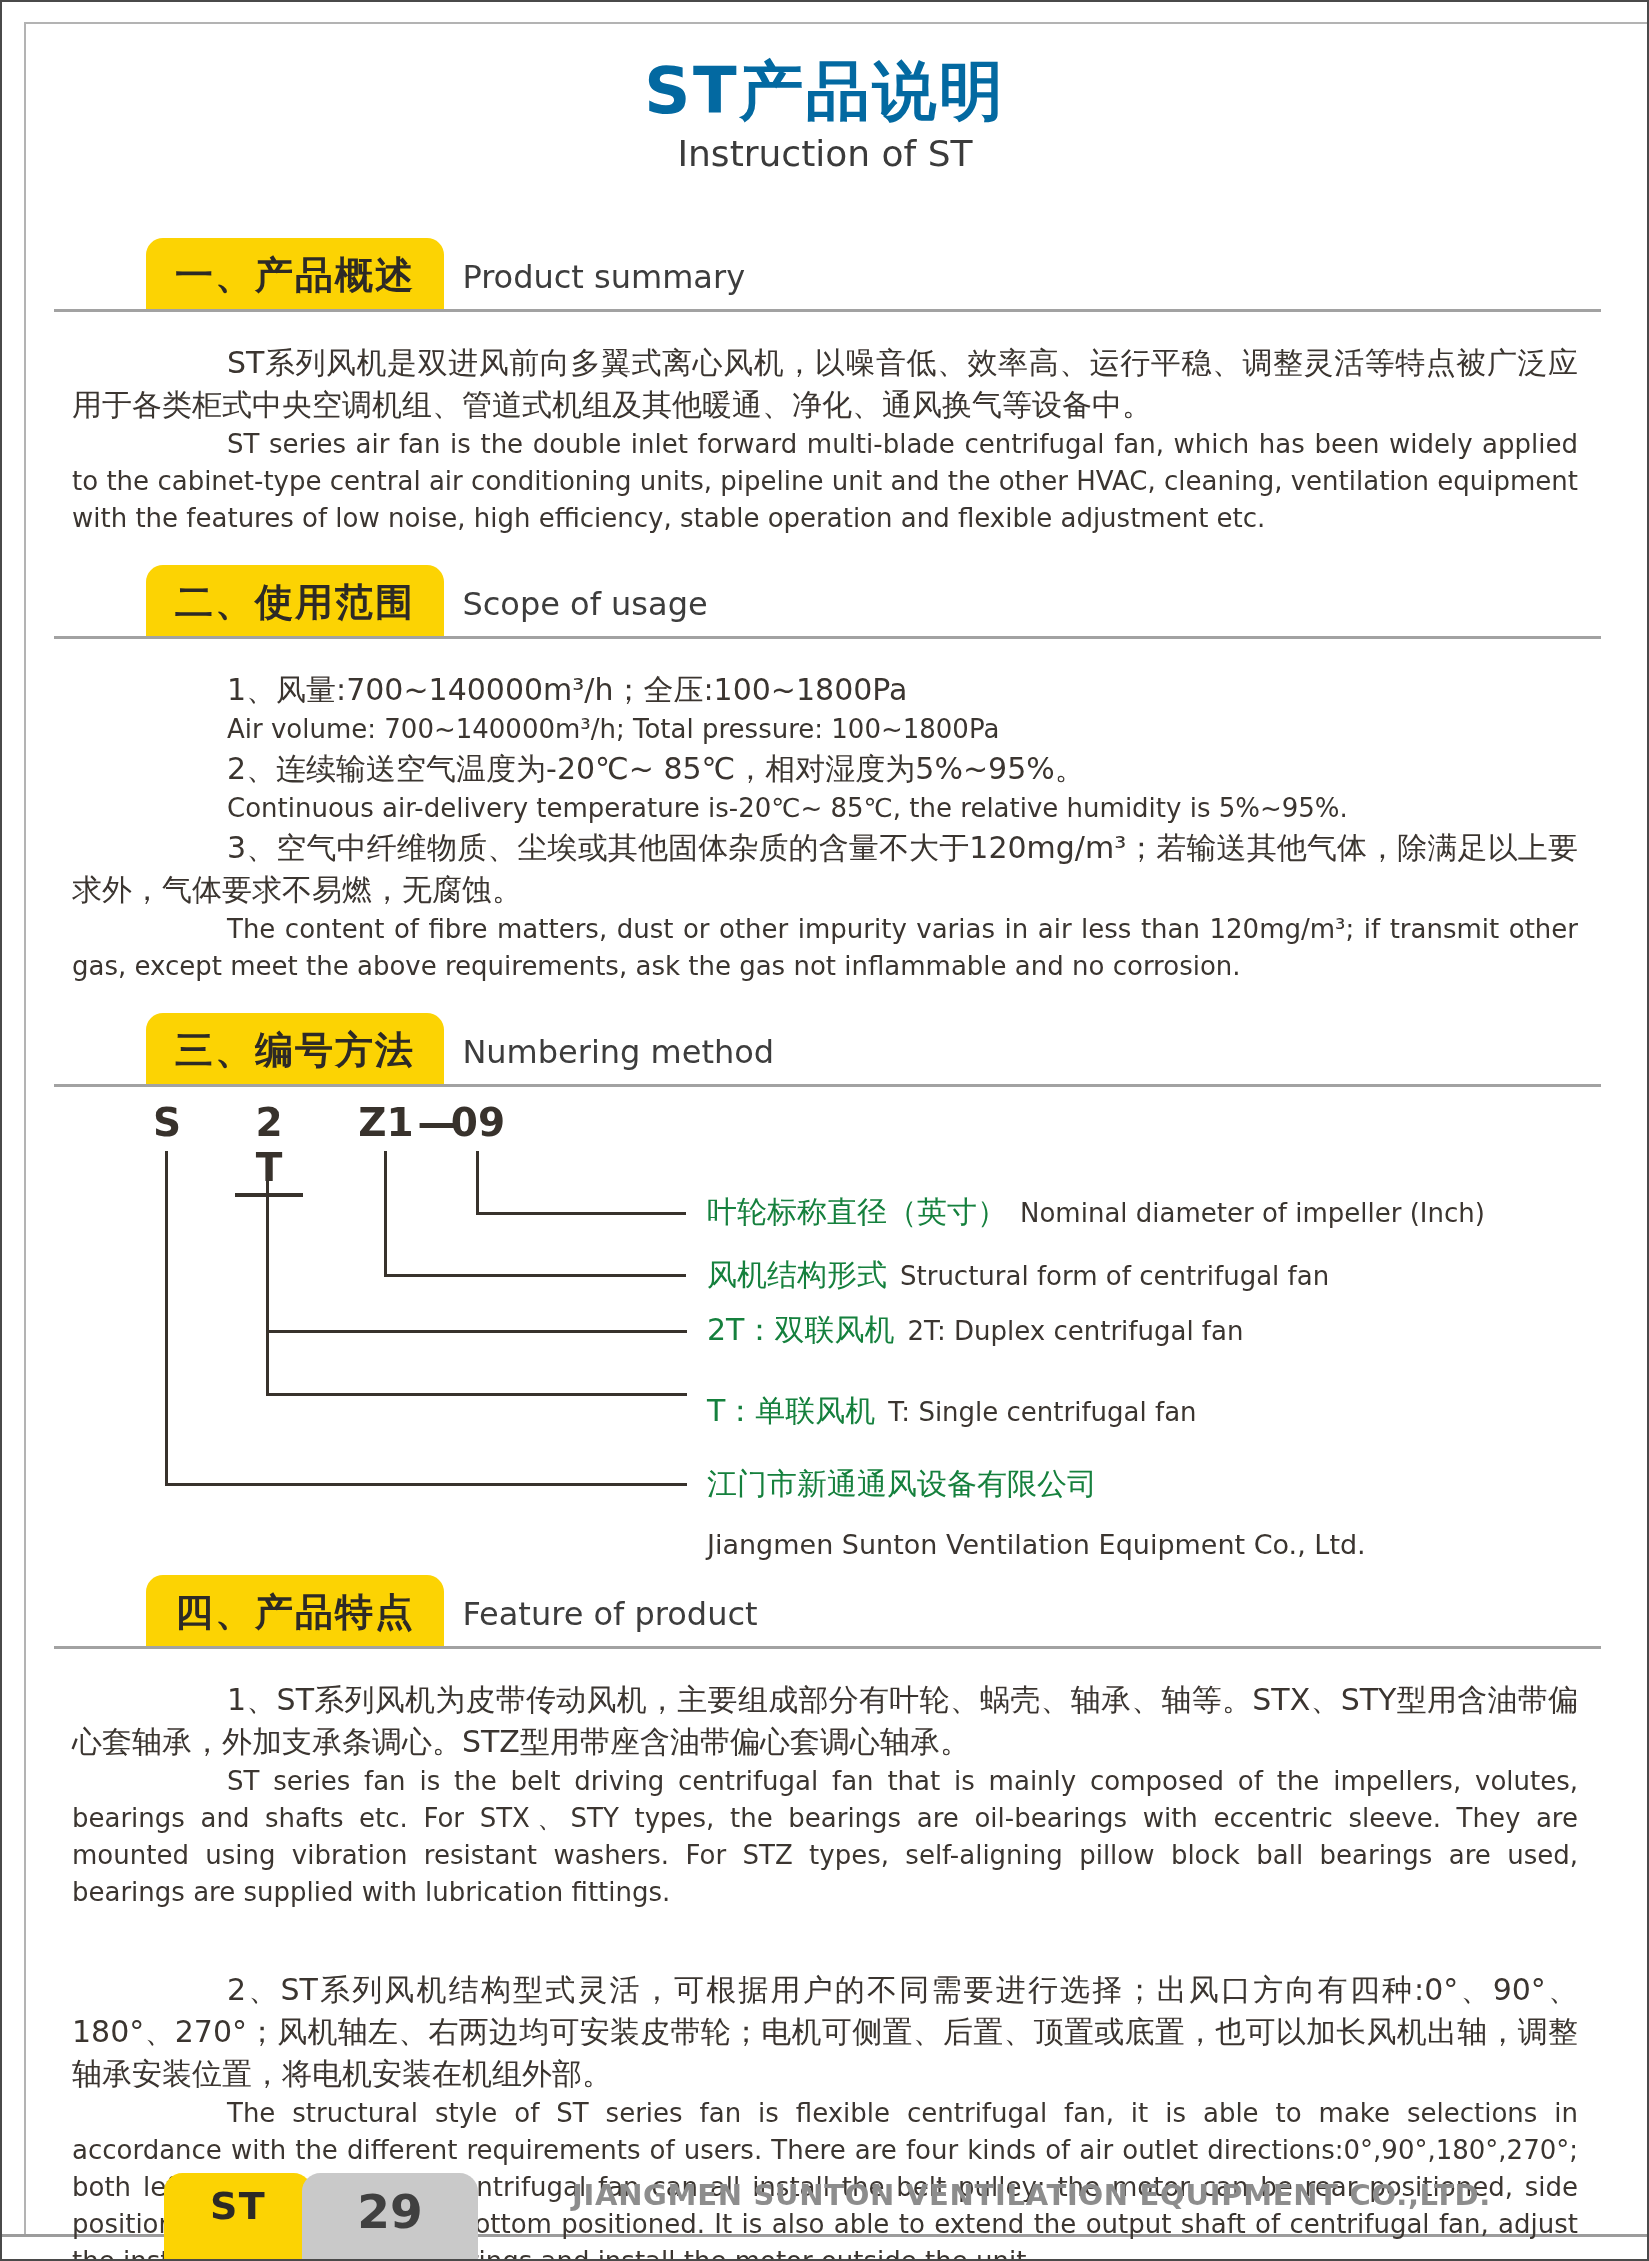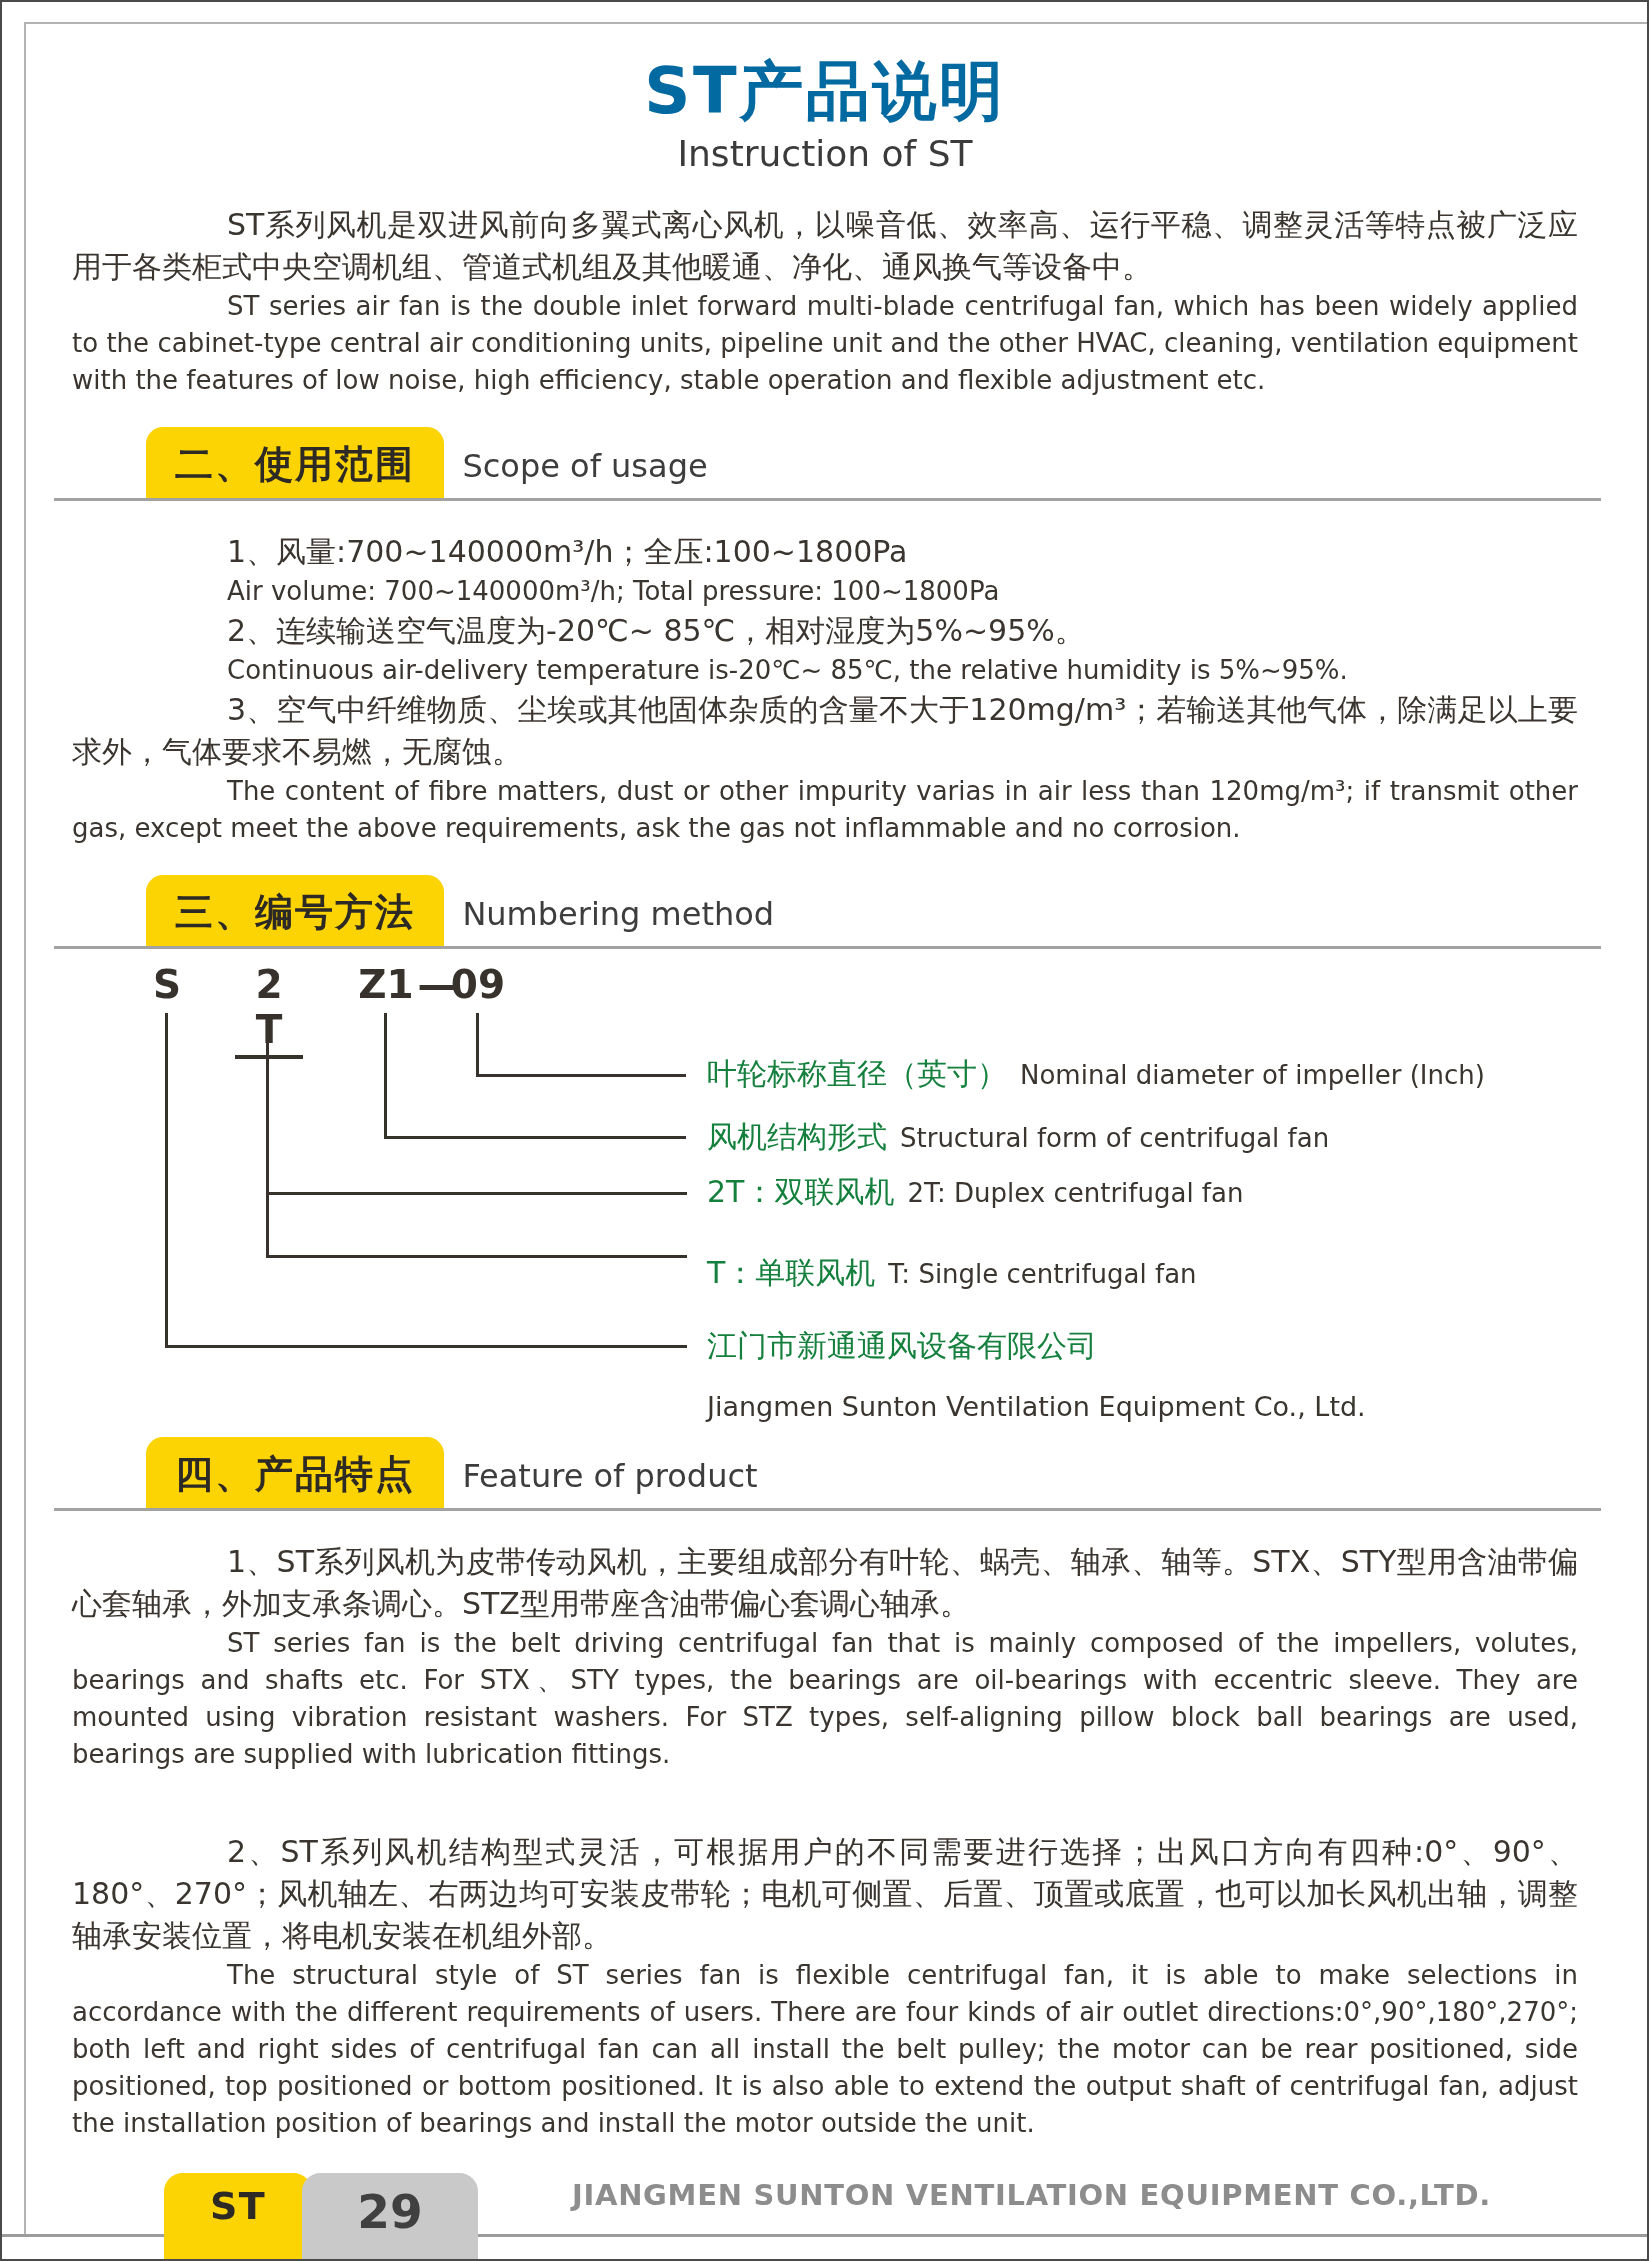--- a/index.html
+++ b/index.html
@@ -57,20 +57,24 @@
 
 <div class="outer-frame"></div>
 <div class="inner-frame"></div>
 <div class="footer-rule"></div>
 
 <div class="content">
 
   <div class="page-title">ST产品说明</div>
   <div class="page-subtitle">Instruction of ST</div>
 
+  <div class="sec-header">
+    <div class="badge">一、产品概述</div>
+    <div class="sec-en">Product summary</div>
+  </div>
   <p class="zh mt-lg">ST系列风机是双进风前向多翼式离心风机，以噪音低、效率高、运行平稳、调整灵活等特点被广泛应用于各类柜式中央空调机组、管道式机组及其他暖通、净化、通风换气等设备中。</p>
   <p class="en">ST series air fan is the double inlet forward multi-blade centrifugal fan, which has been widely applied to the cabinet-type central air conditioning units, pipeline unit and the other HVAC, cleaning, ventilation equipment with the features of low noise, high efficiency, stable operation and flexible adjustment etc.</p>
 
   <div class="sec-header tight">
     <div class="badge">二、使用范围</div>
     <div class="sec-en">Scope of usage</div>
   </div>
   <p class="zh mt-lg">1、风量:700~140000m³/h；全压:100~1800Pa</p>
   <p class="en">Air volume: 700~140000m³/h; Total pressure: 100~1800Pa</p>
   <p class="zh">2、连续输送空气温度为-20℃~ 85℃，相对湿度为5%~95%。</p>

